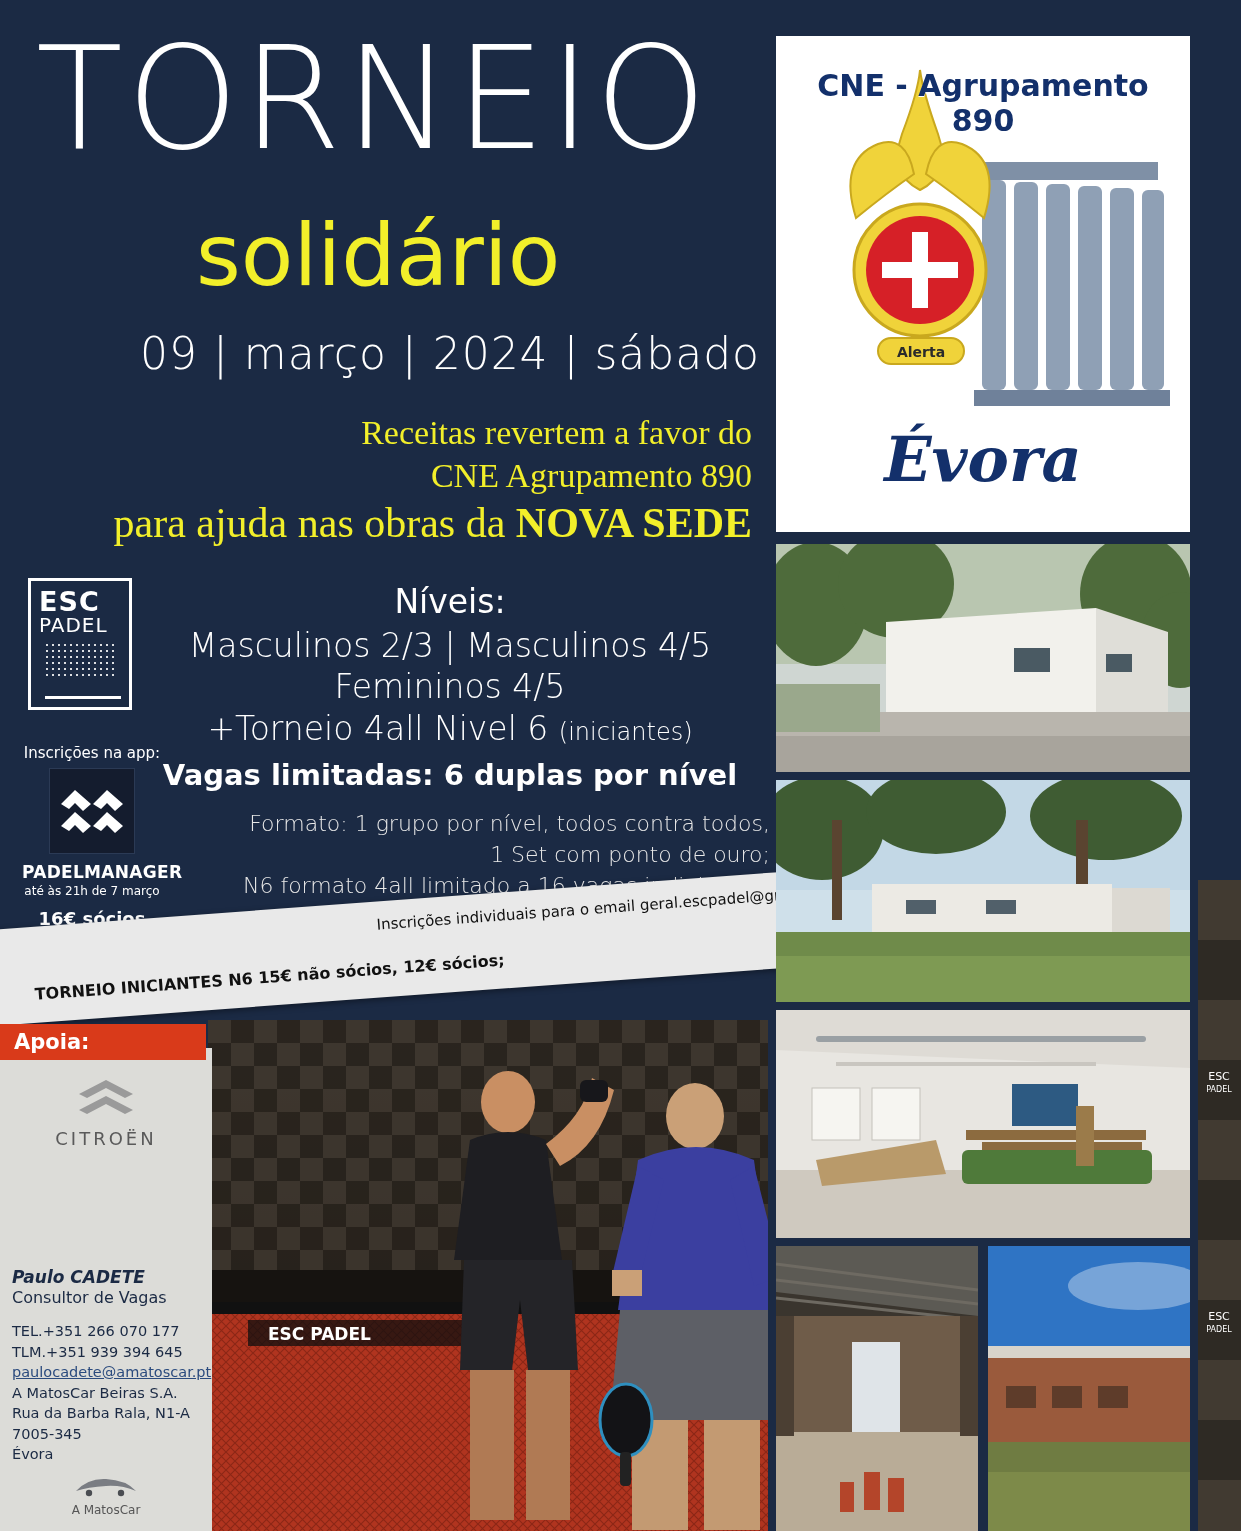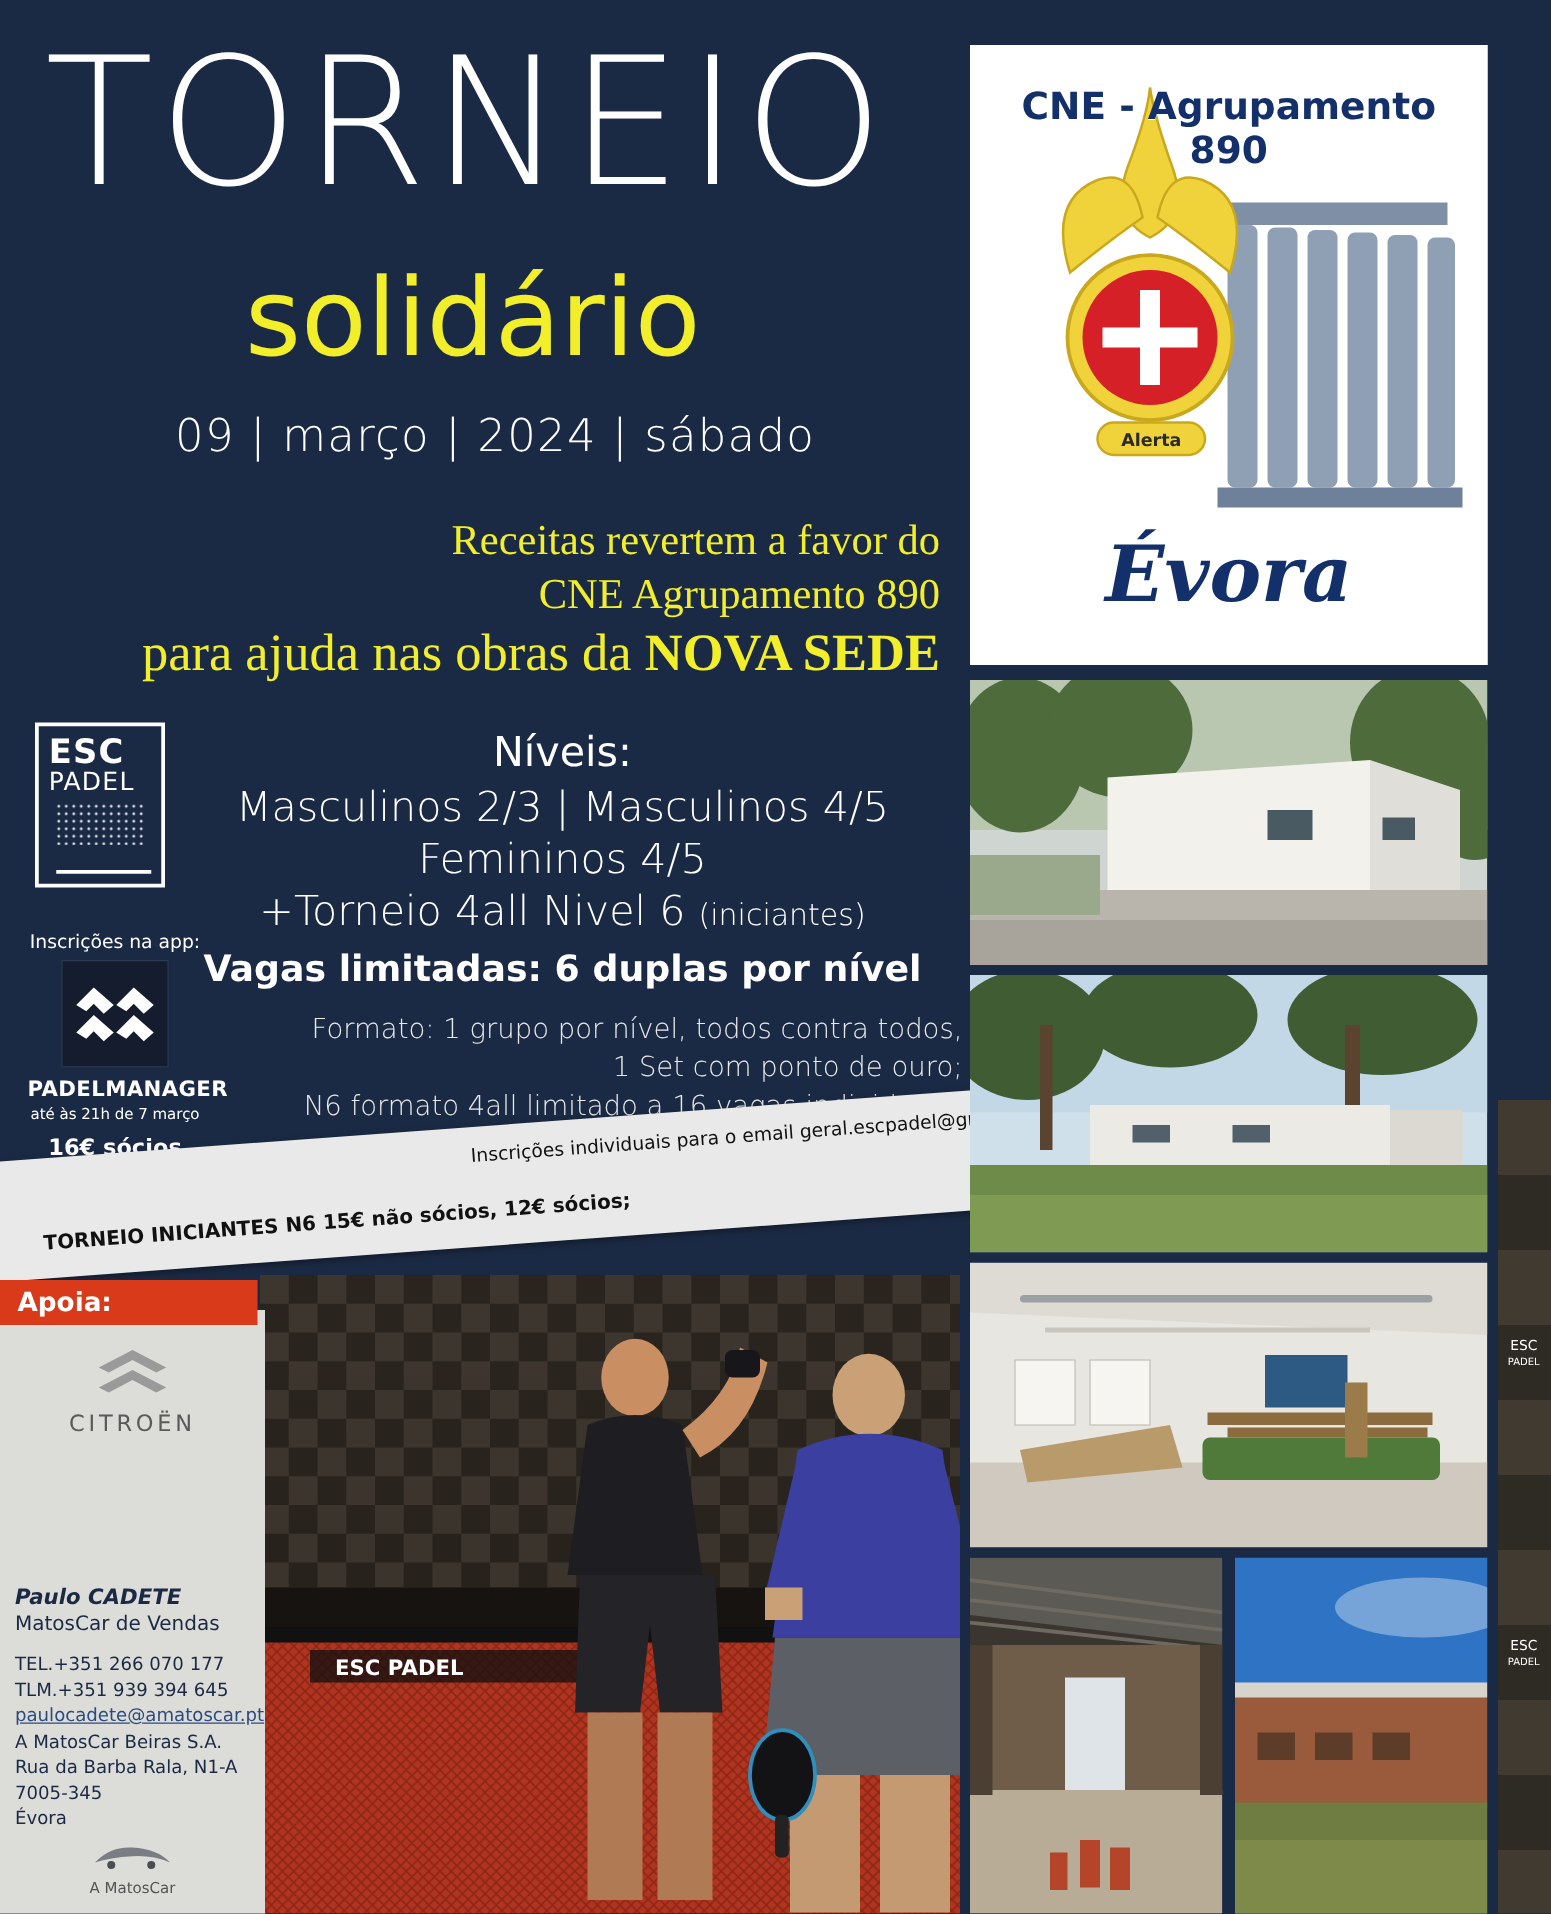--- a/index.html
+++ b/index.html
@@ -26,21 +26,21 @@
   }
   .title-sub {
     position: absolute; left: 196px; top: 212px;
     font-size: 86px; line-height: 1.0;
     color: #f2ef2a;
     font-weight: 400;
     font-family: "DejaVu Sans", sans-serif;
   }
   .title-date {
     position: absolute; left: 140px; top: 332px;
-    font-size: 36px; line-height: 1.0;
+    font-size: 44px; line-height: 1.0;
     color: #ffffff; font-weight: 300;
     font-family: "DejaVu Sans", sans-serif;
     letter-spacing: 1px;
   }
   .benefit {
     position: absolute; left: 62px; top: 412px;
     width: 690px;
     text-align: right;
     color: #f2ef2a;
     font-family: Liberation Serif, serif;
@@ -355,21 +355,21 @@
   <div class="sponsor">
     <div class="citroen">
       <svg class="chev" viewBox="0 0 62 40">
         <path d="M4 16 L31 2 L58 16 L50 20 L31 10 L12 20 Z" fill="#9a9a9a"></path>
         <path d="M4 32 L31 18 L58 32 L50 36 L31 26 L12 36 Z" fill="#9a9a9a"></path>
       </svg>
       <div class="cname">CITROËN</div>
     </div>
     <div class="person">
       <div class="pname">Paulo CADETE</div>
-      <div class="prole">MatosCar de Vendas</div>
+      <div class="prole">Consultor de Vagas</div>
       <div class="pinfo">
         <div>TEL.+351 266 070 177</div>
         <div>TLM.+351 939 394 645</div>
         <div class="pmail">paulocadete@amatoscar.pt</div>
         <div>A MatosCar Beiras S.A.</div>
         <div>Rua da Barba Rala, N1-A</div>
         <div>7005-345</div>
         <div>Évora</div>
       </div>
     </div>

